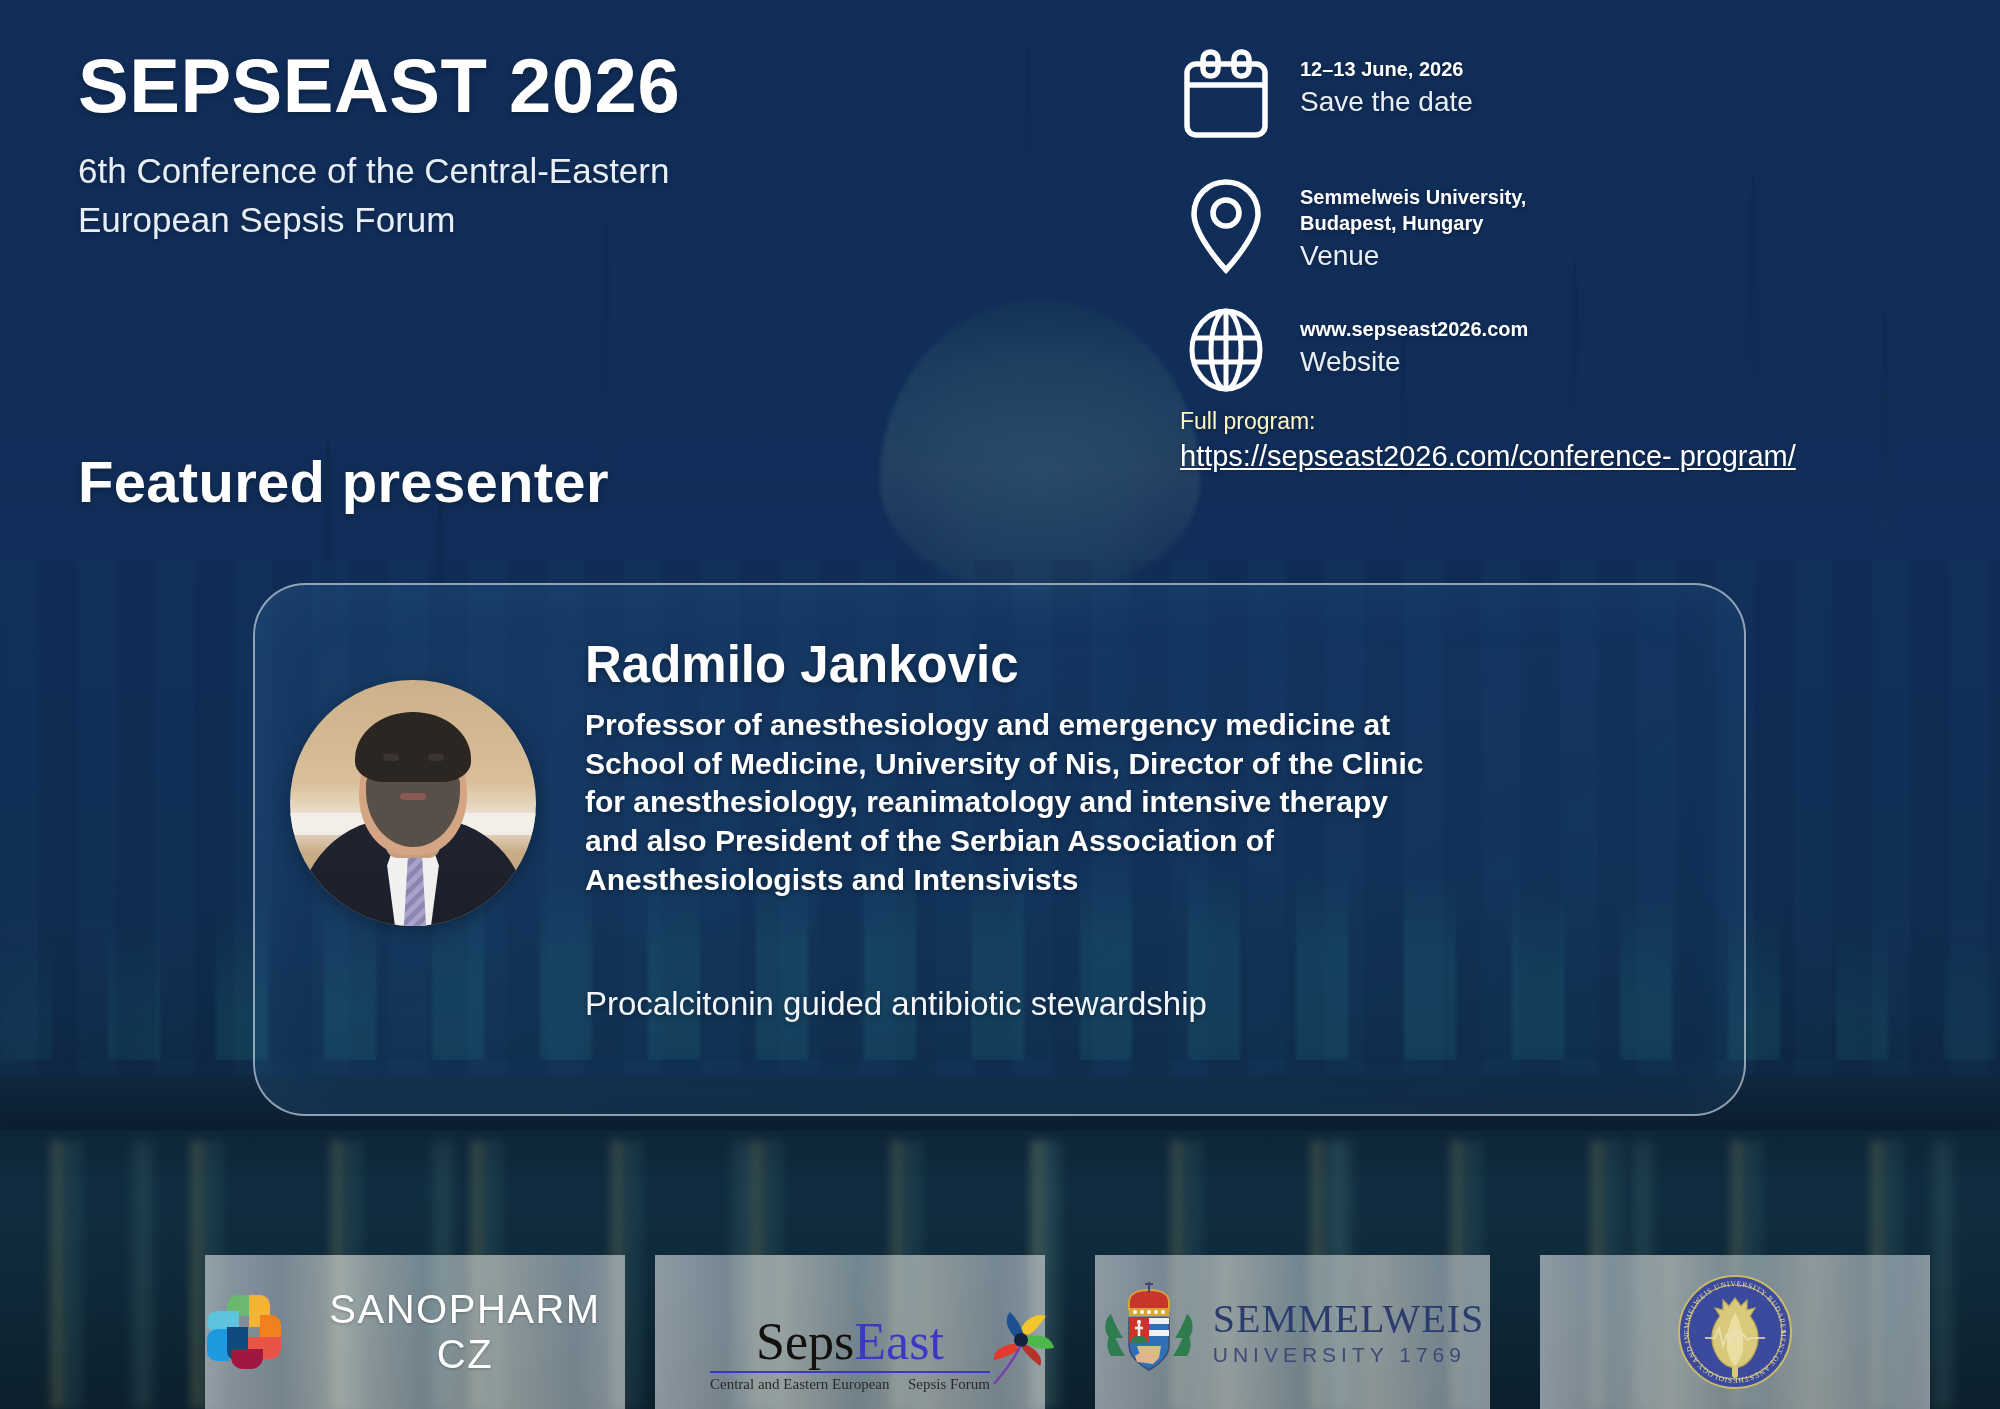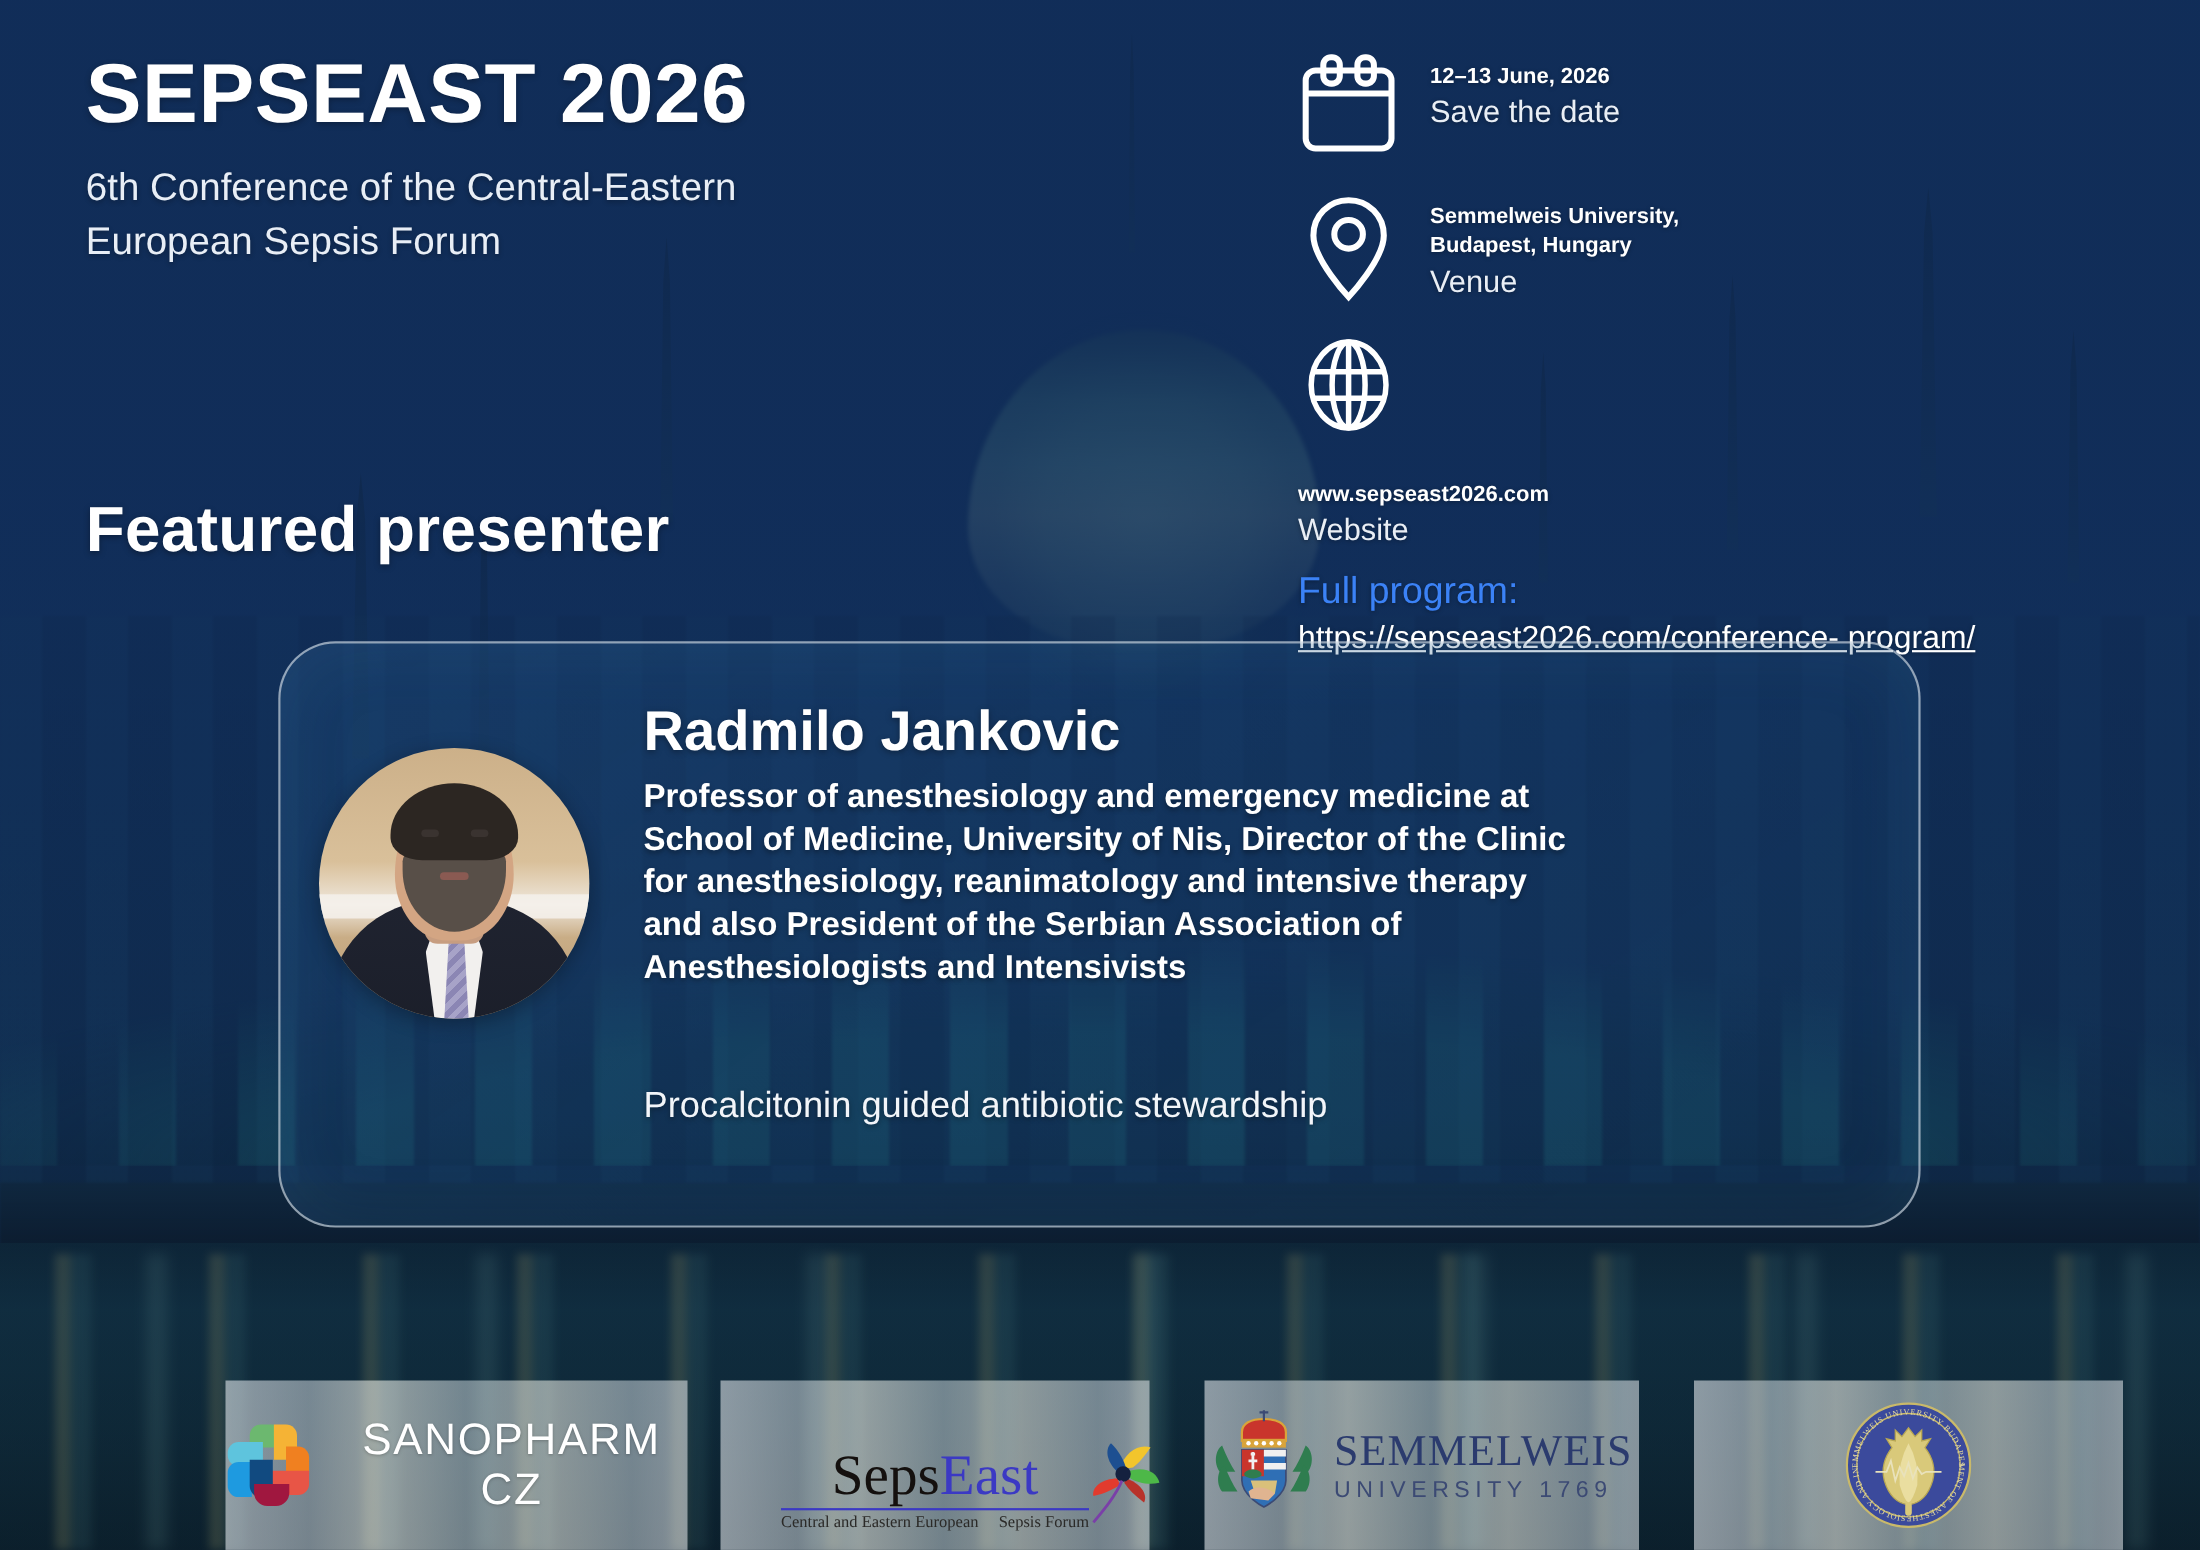--- a/index.html
+++ b/index.html
@@ -128,21 +128,21 @@
   }
 
   
   .info{position:absolute;left:1180px;top:46px;width:760px;}
   .inforow{display:flex;align-items:flex-start;gap:28px;margin-bottom:34px;}
   .infoicon{width:92px;flex:0 0 92px;display:flex;justify-content:center;padding-top:2px;}
   .infotext{padding-top:10px;}
   .info-strong{font-size:20px;font-weight:bold;color:#ffffff;line-height:1.30;text-shadow:0 1px 4px rgba(0,0,0,.35);}
   .info-sub{font-size:28px;font-weight:400;color:#e9eef5;line-height:1.32;margin-top:2px;text-shadow:0 1px 4px rgba(0,0,0,.35);}
   .progblock{margin-top:14px;margin-left:0px;}
-  .prog-label{font-size:34px;color:#3b82f6;line-height:1.35;text-shadow:0 1px 4px rgba(0,0,0,.35);}
+  .prog-label{font-size:23px;color:#fef9c3;line-height:1.35;text-shadow:0 1px 4px rgba(0,0,0,.35);}
   .prog-link{font-size:29px;color:#ffffff;text-decoration:underline;line-height:1.35;display:inline-block;text-shadow:0 1px 4px rgba(0,0,0,.35);}
 
   
   .card{
     position:absolute;left:253px;top:583px;width:1493px;height:533px;
     border:2px solid rgba(222,230,238,0.62);
     border-radius:52px;
     background:linear-gradient(145deg, rgba(42,98,150,0.26) 0%, rgba(30,80,130,0.22) 45%, rgba(24,64,104,0.20) 100%);
     box-shadow:inset 0 0 70px rgba(90,150,190,0.10);
   }
@@ -309,21 +309,21 @@
           <circle cx="40" cy="37" r="13"></circle>
         </svg>
       </div>
       <div class="infotext">
         <div class="info-strong">Semmelweis University,</div>
         <div class="info-strong">Budapest, Hungary</div>
         <div class="info-sub">Venue</div>
       </div>
     </div>
 
-    <div class="inforow" style="margin-bottom:10px;flex-direction:column;">
+    <div class="inforow" style="margin-bottom:10px;">
       <div class="infoicon">
         <svg width="84" height="84" viewBox="0 0 84 84" fill="none" stroke="#ffffff" stroke-width="5">
           <ellipse cx="42" cy="42" rx="34" ry="39"></ellipse>
           <line x1="8" y1="30" x2="76" y2="30"></line>
           <line x1="8" y1="54" x2="76" y2="54"></line>
           <line x1="42" y1="3" x2="42" y2="81"></line>
           <ellipse cx="42" cy="42" rx="15" ry="39"></ellipse>
         </svg>
       </div>
       <div class="infotext">

